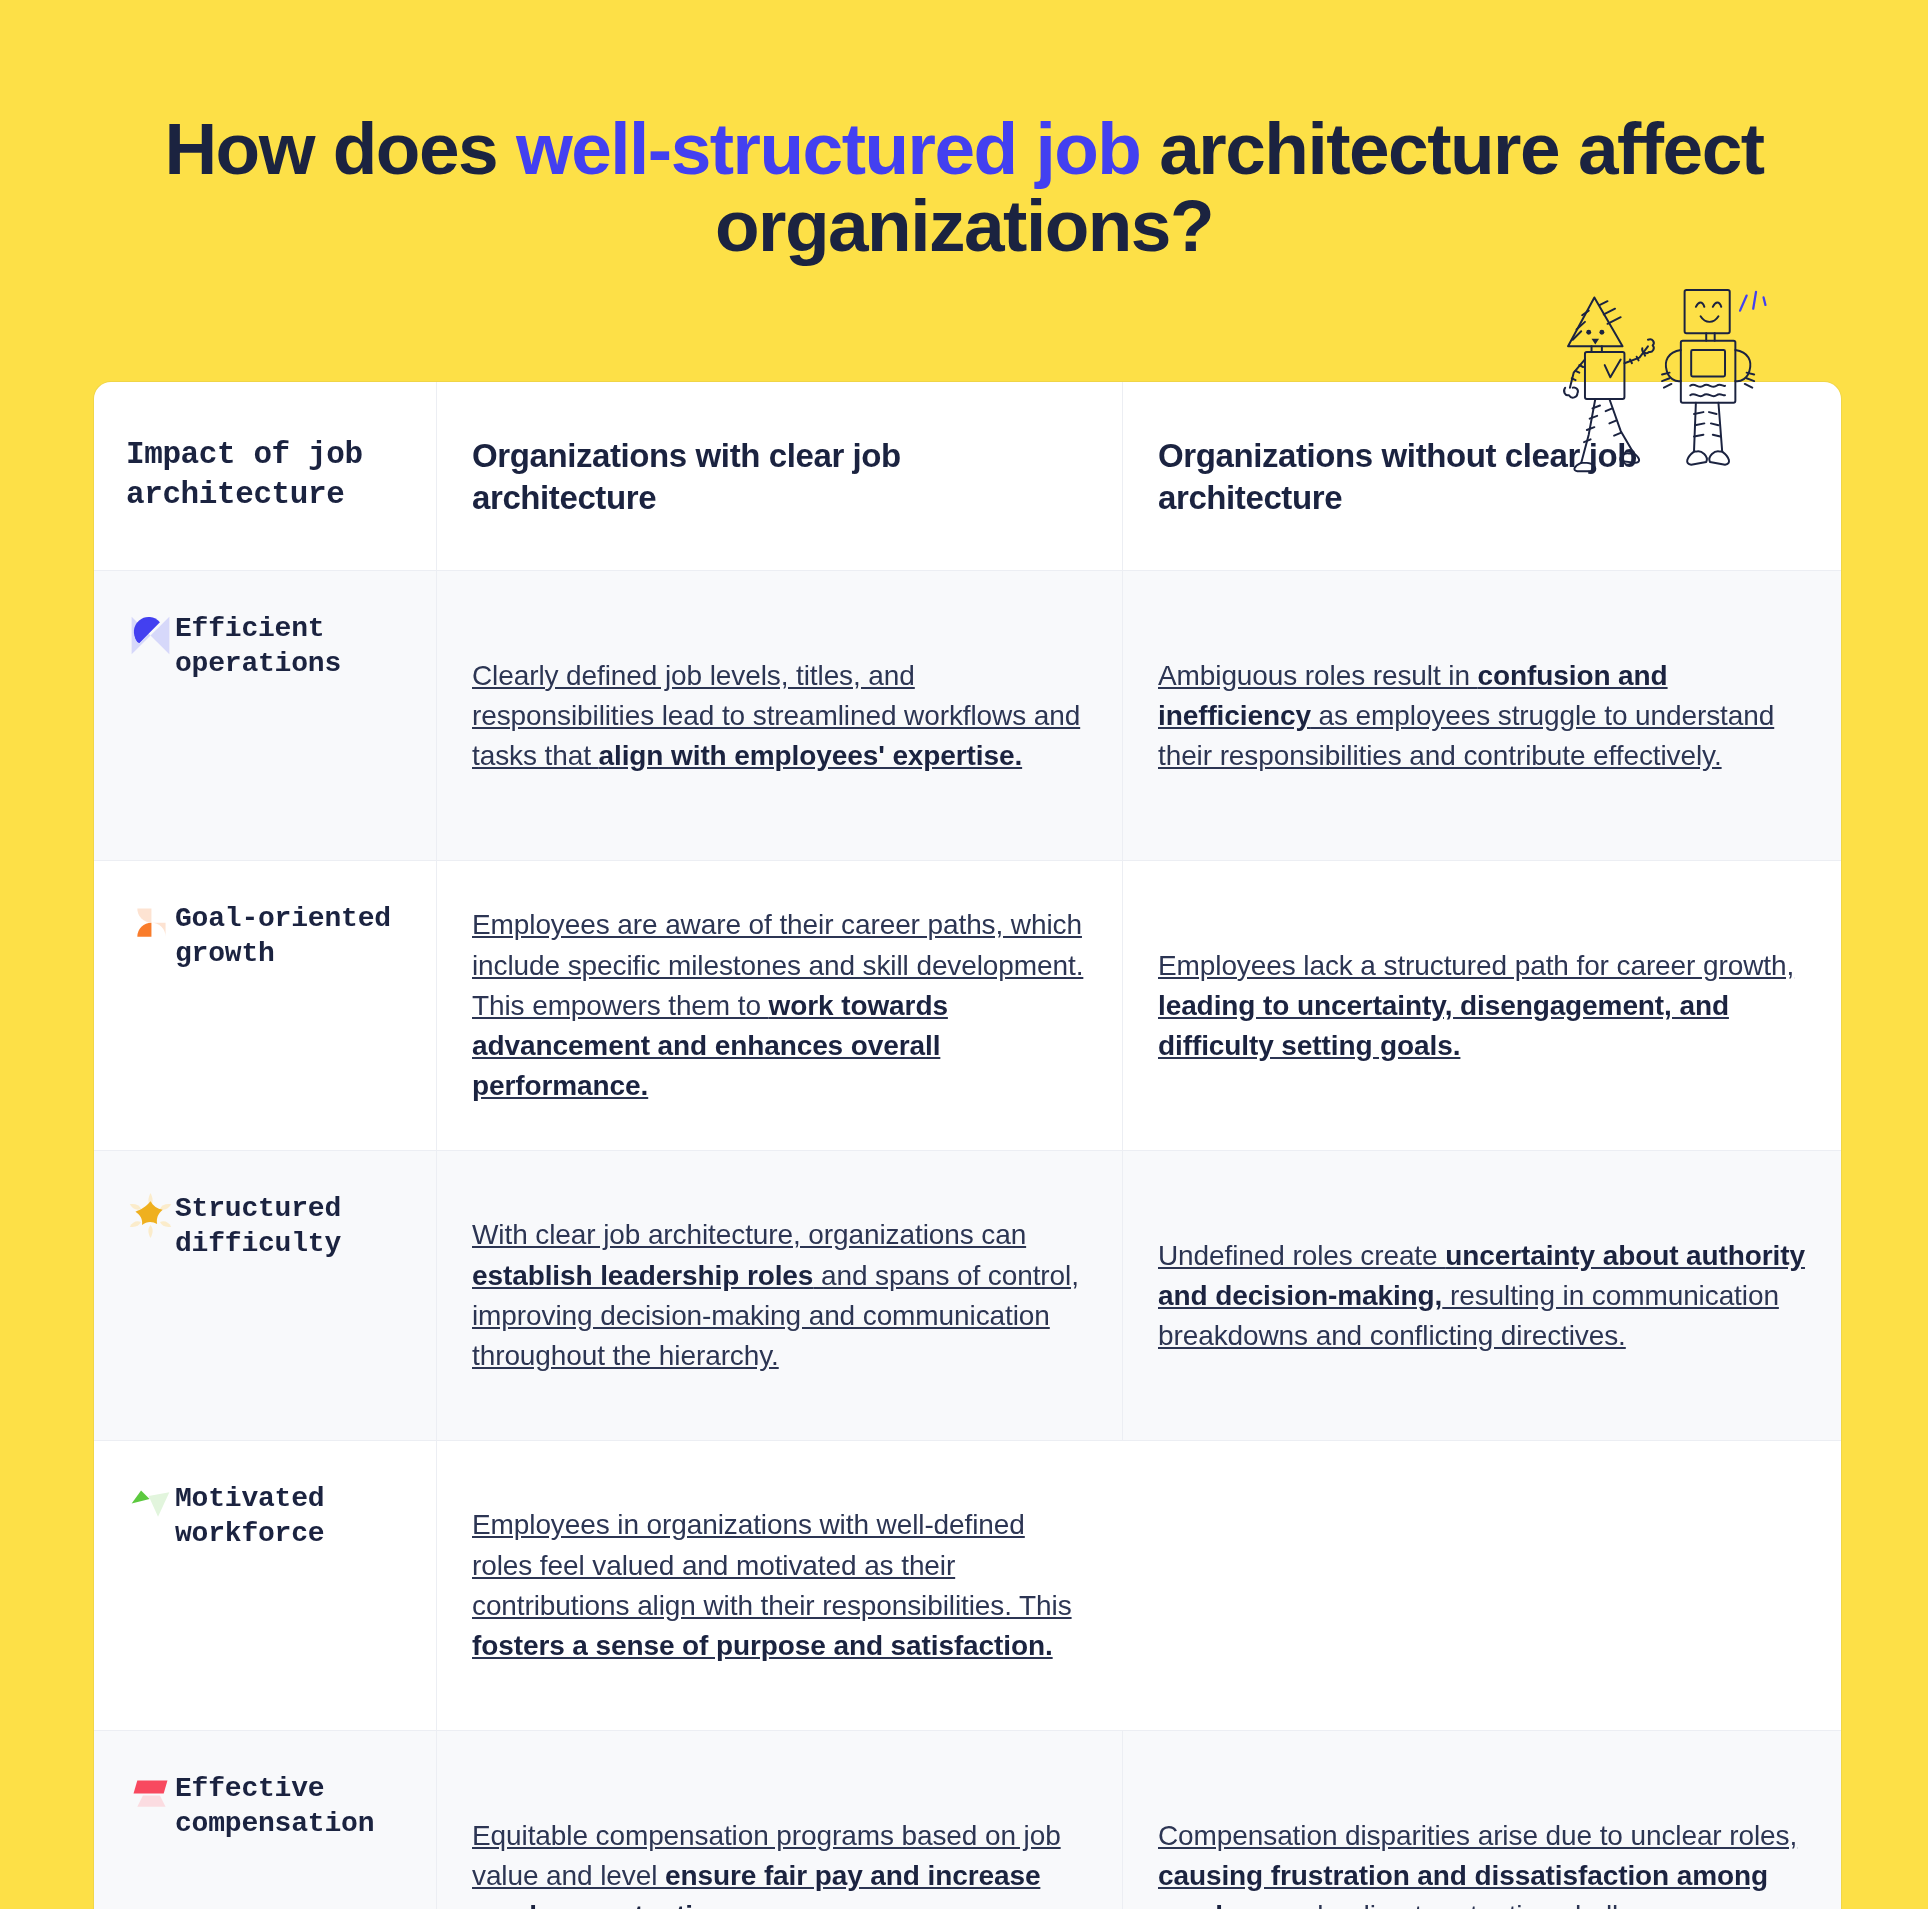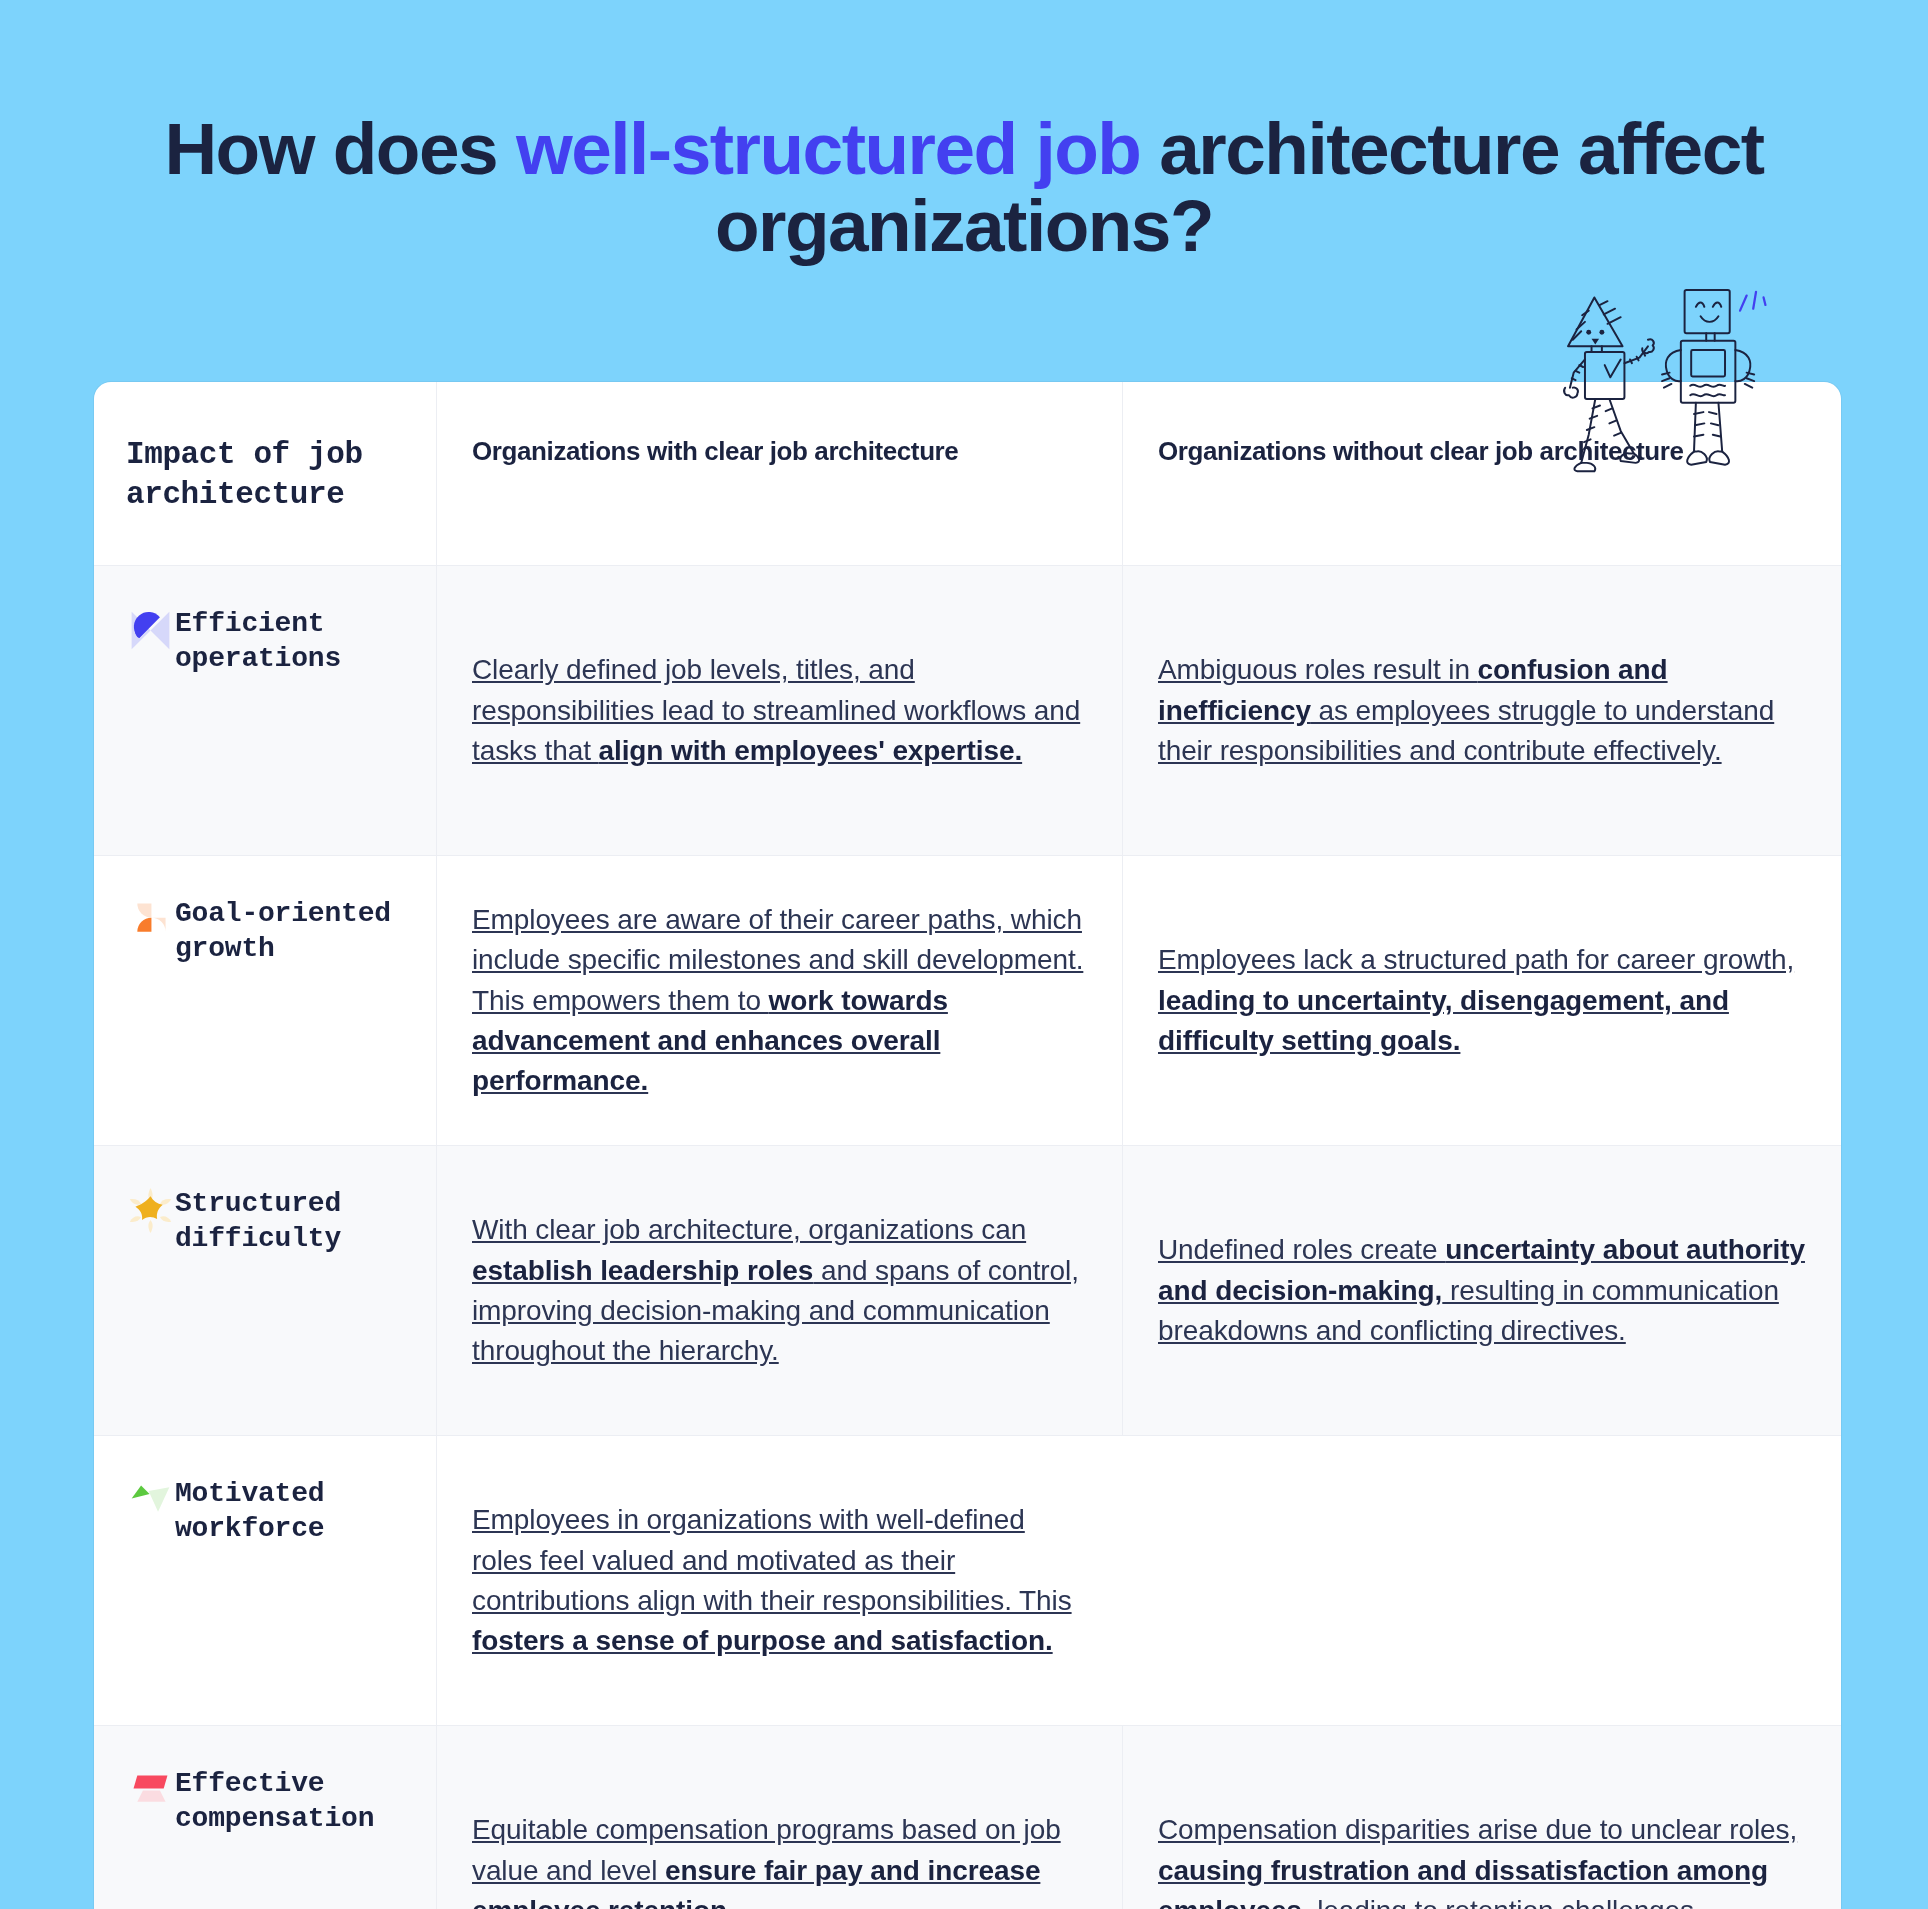--- a/index.html
+++ b/index.html
@@ -8,21 +8,21 @@
     width: 1928px;
     height: 1910px;
     background: #ffffff;
     font-family: "Liberation Sans", sans-serif;
   }
 
   .page {
     position: relative;
     width: 1928px;
     height: 1910px;
-    background: #7dd3fc;
+    background: #fde047;
     overflow: hidden;
   }
 
   
   .title-wrap {
     padding: 111px 160px 0 160px;
     text-align: center;
   }
   .title {
     font-size: 73px;
@@ -67,21 +67,21 @@
     content: "";
     position: absolute;
     left: 0; top: 0; bottom: 0;
     width: 0.9px;
     background: #eceef3;
   }
 
   
   .header-row .col { padding-top: 53px; padding-bottom: 51px; }
   .hdr {
-    font-size: 26px;
+    font-size: 33px;
     line-height: 1.28;
     font-weight: 700;
     color: #1b2340;
     letter-spacing: -0.4px;
   }
   .header-row .col-1 .hdr { font-size: 31px; }
 
   
   .row.body-row .col { padding-top: 40px; padding-bottom: 40px; }
 

